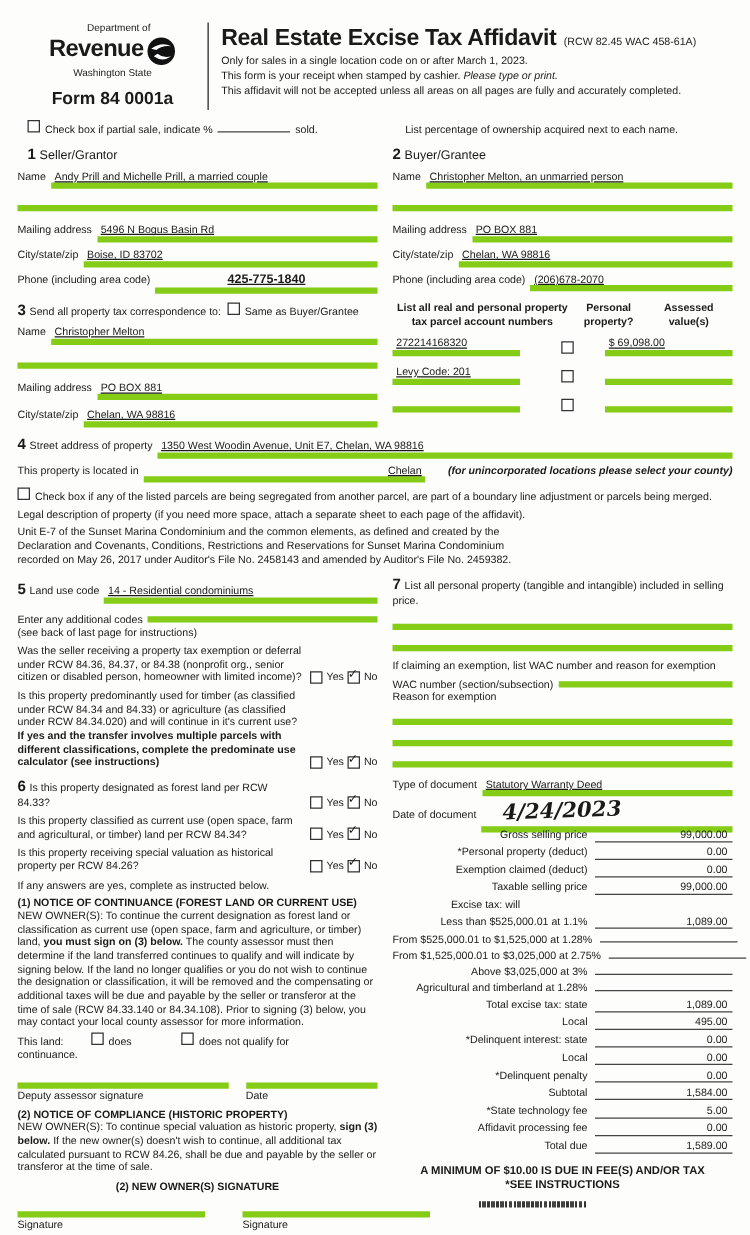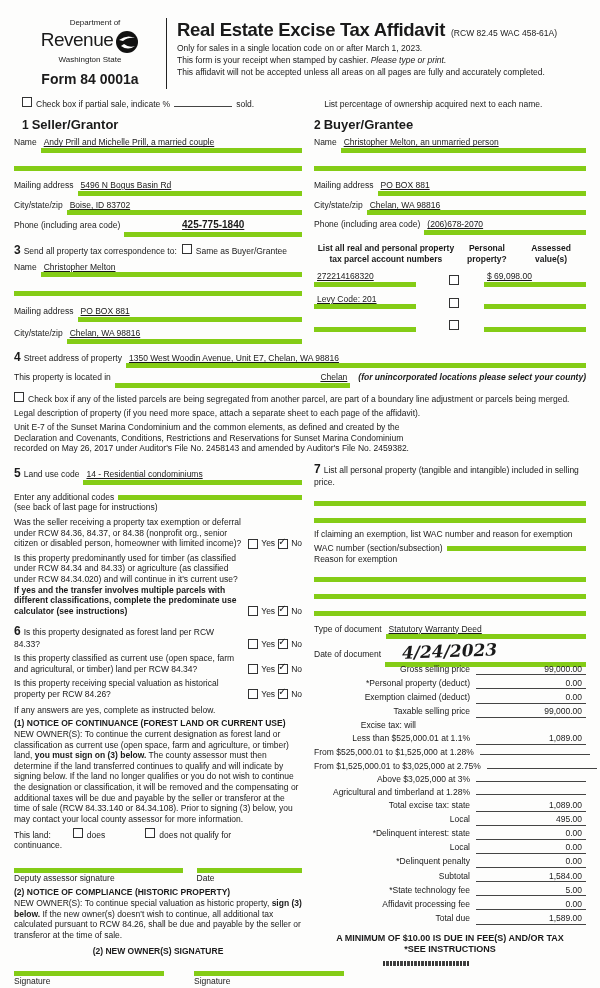--- a/index.html
+++ b/index.html
@@ -7,40 +7,40 @@
     position:relative;width:600px;height:988px;background:#fdfdfc;
     font-family:"Liberation Sans","DejaVu Sans",sans-serif;color:#1a1a1a;
     box-sizing:border-box;padding:18px 14px 0 14px;overflow:hidden;
     font-size:8.5px;line-height:1.25;
   }
   .row{display:flex;}
   
   .hdr{display:flex;align-items:stretch;margin-left:8px;}
   .hdr-logo{width:136px;padding-right:8px;text-align:center;}
   .dept1{font-size:8px;margin-left:10px;}
-  .dept2{font-size:19px;font-weight:normal;letter-spacing:-0.5px;display:inline-block;}
+  .dept2{font-size:19px;font-weight:bold;letter-spacing:-0.5px;display:inline-block;}
   .logo-mark{display:inline-block;vertical-align:middle;margin-left:2px;}
   .dept3{font-size:8px;margin-top:-2px;}
   .formnum{font-size:14px;font-weight:bold;margin-top:6px;}
   .hdr-right{border-left:1.5px solid #222;padding-left:10px;flex:1;}
   .title-line{display:flex;align-items:baseline;gap:6px;}
   .title{font-size:18.5px;font-weight:bold;letter-spacing:-0.3px;white-space:nowrap;}
   .rcw{font-size:8.5px;white-space:nowrap;}
   .hnote{font-size:8.5px;margin-top:1.5px;}
   .italic{font-style:italic;}
   
   .cb{display:inline-block;width:8px;height:8px;border:1px solid #333;background:#fff;
       vertical-align:-1px;position:relative;flex:none;}
   .cb.checked::after{content:"✓";position:absolute;left:-1px;top:-4px;font-size:10px;font-weight:bold;}
   
   .ul{border-bottom:1px solid #444;display:inline-block;}
   .fl{border-bottom:5px solid #84cc16;flex:1;min-width:10px;text-decoration:underline;}
   .val{padding:0 3px;white-space:nowrap;}
   b.sec{font-size:12px;font-weight:bold;margin-right:3px;}
-  .sec-title{font-weight:bold;font-size:13px;}
+  .sec-title{font-weight:normal;font-size:10px;}
   .fieldrow{display:flex;align-items:baseline;margin-top:4px;}
   .lbl{white-space:nowrap;margin-right:4px;}
   
   .twocol{display:flex;gap:12px;}
   .colL{width:288px;flex:none;}
   .colR{flex:1;min-width:0;}
   
   .ptab-h{display:flex;font-weight:bold;text-align:center;margin-top:8px;}
   .ptab-r{display:flex;align-items:flex-end;margin-top:7px;}
   .pc1{width:148px;}
@@ -186,21 +186,21 @@
 
   <div style="margin-top:6px;">
     <div class="fieldrow">
       <b class="sec">4</b>
       <span class="lbl">Street address of property</span>
       <span class="fl"><span class="val">1350 West Woodin Avenue, Unit E7, Chelan, WA 98816</span></span>
     </div>
     <div class="fieldrow">
       <span class="lbl">This property is located in</span>
       <span class="fl" style="max-width:250px;text-align:right;"><span class="val">Chelan</span></span>
-      <span class="bold italic" style="margin-left:8px;">(for unincorporated locations please select your county)</span>
+      <span class="bold italic" style="margin-left:18px;">(for unincorporated locations please select your county)</span>
     </div>
     <div class="row" style="margin-top:4px;align-items:baseline;">
       <span class="cb"></span>
       <span style="margin-left:4px;">Check box if any of the listed parcels are being segregated from another parcel, are part of a boundary line adjustment or parcels being merged.</span>
     </div>
     <div style="margin-top:3px;">Legal description of property (if you need more space, attach a separate sheet to each page of the affidavit).</div>
     <div style="margin-top:4px;max-width:420px;">Unit E-7 of the Sunset Marina Condominium and the common elements, as defined and created by the Declaration and Covenants, Conditions, Restrictions and Reservations for Sunset Marina Condominium recorded on May 26, 2017 under Auditor's File No. 2458143 and amended by Auditor's File No. 2459382.</div>
   </div>
 
   <div class="twocol" style="margin-top:8px;">

